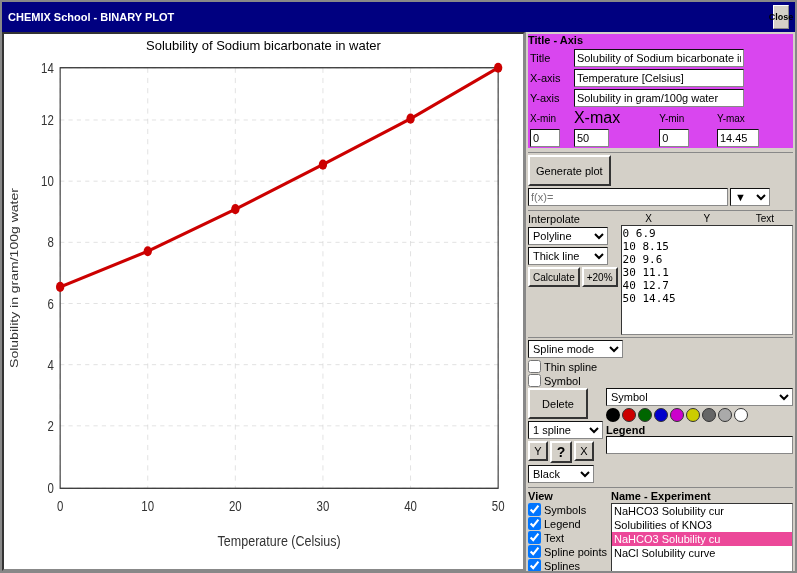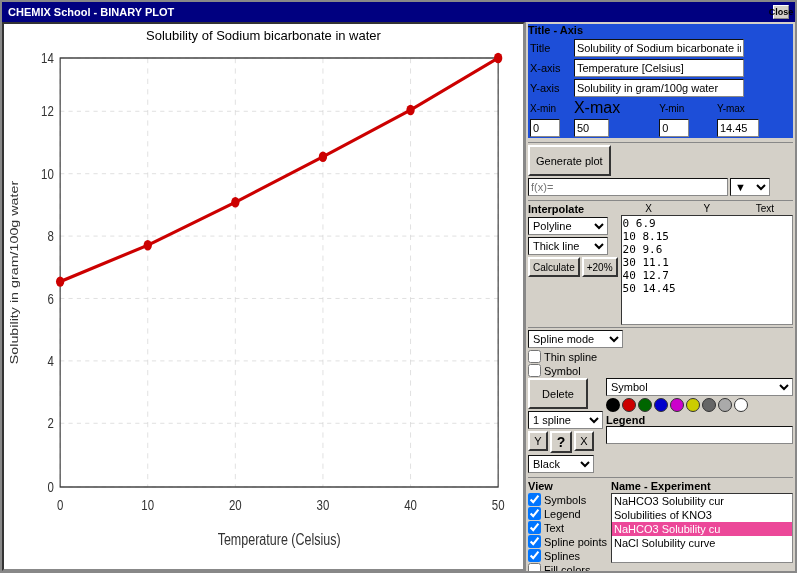--- a/index.html
+++ b/index.html
@@ -28,21 +28,21 @@
       font-size: 11px;
       font-weight: bold;
       flex-shrink: 0;
     }
     .title-bar-buttons {
       display: flex;
       gap: 2px;
     }
     .title-bar-btn {
       width: 16px;
-      height: 14px;
+      height: 24px;
       background: #d4d0c8;
       border: 1px solid #888;
       border-top-color: #fff;
       border-left-color: #fff;
       font-size: 9px;
       cursor: pointer;
       display: flex;
       align-items: center;
       justify-content: center;
       color: black;
@@ -76,21 +76,21 @@
       width: 270px;
       background: #d4d0c8;
       border-left: 1px solid #888;
       display: flex;
       flex-direction: column;
       padding: 2px;
       overflow-y: auto;
       flex-shrink: 0;
     }
     .panel-section {
-      background: #1d4ed8;
+      background: #d946ef;
       margin-bottom: 2px;
     }
     .win-input {
       background: white;
       border: 1px inset #888;
       border-top-color: #666;
       border-left-color: #666;
       padding: 1px 2px;
       font-size: 11px;
       height: 18px;
@@ -311,21 +311,21 @@
         <input class="win-input" style="width: 200px;" value="" placeholder="f(x)=">
         <select class="win-select" style="width:40px;">
           <option>▼</option>
         </select>
       </div>
 
       <hr class="divider">
 
       <div style="display:flex;gap:3px;">
         <div>
-          <div style="font-size:11px;font-weight:bold;margin-bottom:2px;">Interpolate</div>
+          <div style="font-size:11px;font-weight:normal;margin-bottom:2px;">Interpolate</div>
           <select class="win-select" style="width:80px;display:block;margin-bottom:2px;">
             <option>Polyline</option>
             <option>Spline</option>
           </select>
           <select class="win-select" style="width:80px;display:block;margin-bottom:2px;">
             <option>Thick line</option>
             <option>Thin line</option>
           </select>
           <div class="btn-row">
             <button class="win-button" style="font-size:10px;padding:1px 3px;height:20px;">Calculate</button>

